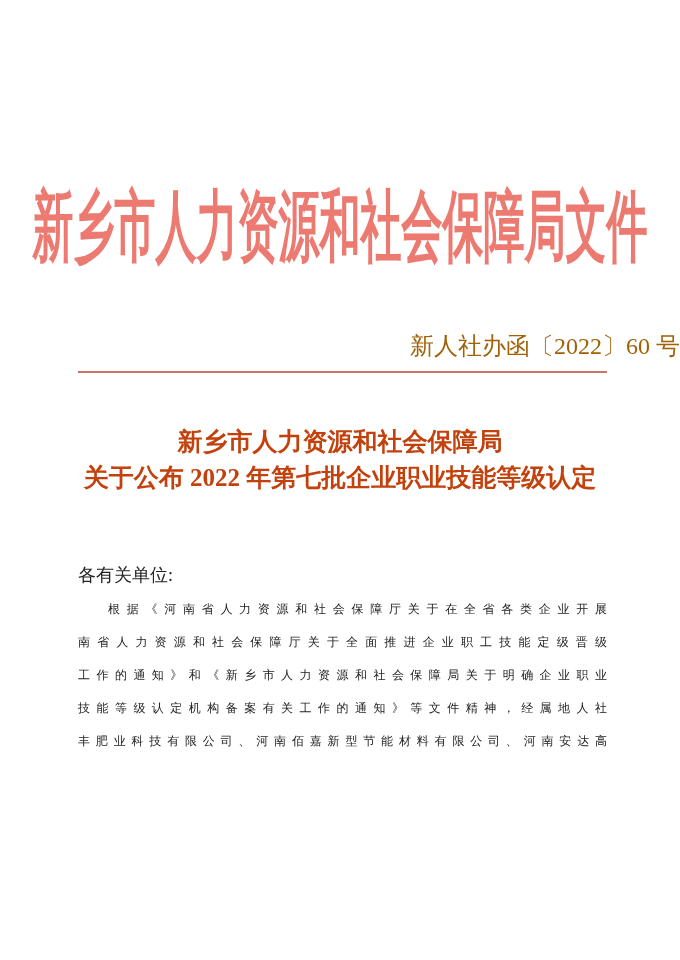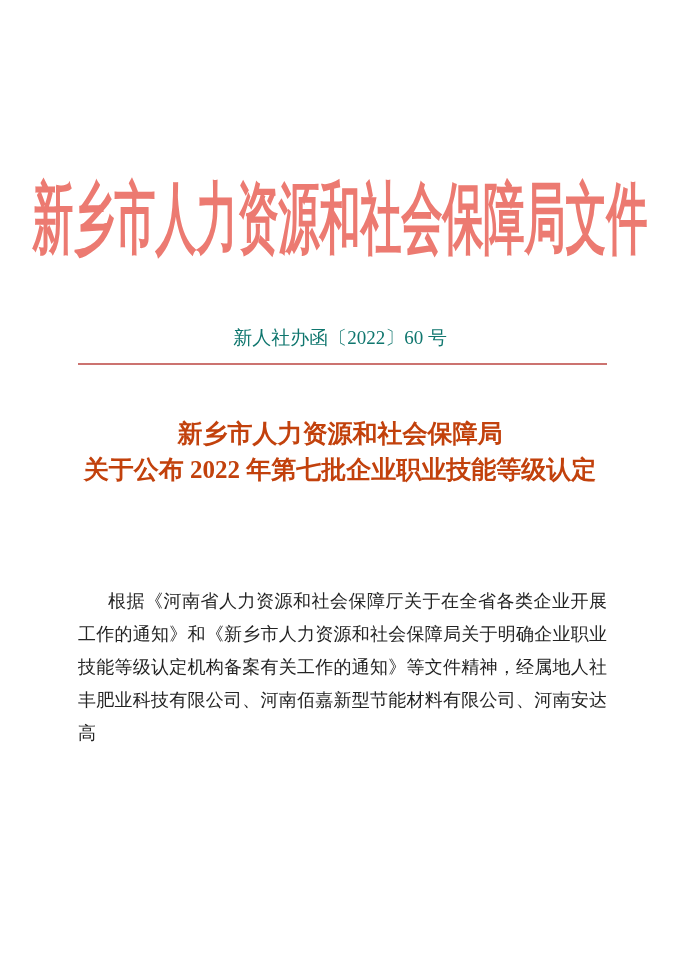--- a/index.html
+++ b/index.html
@@ -4,21 +4,21 @@
 <style>
   html, body {
     margin: 0;
     padding: 0;
     background: #ffffff;
   }
   .page {
     position: relative;
     width: 680px;
     height: 832px;
-    margin: 8px auto;
+    margin: 16px auto;
     background: #ffffff;
     overflow: hidden;
     font-family: "Liberation Serif", serif;
     color: #1e1e1e;
   }
   
   .header-title {
     position: absolute;
     top: 172px;
     left: 0;
@@ -32,24 +32,24 @@
     white-space: nowrap;
     transform: scaleY(1.9);
     transform-origin: 50% 0;
   }
   
   .doc-number {
     position: absolute;
     top: 317px;
     left: 0;
     width: 680px;
-    text-align: center;
-    font-size: 19px;
+    text-align: right;
+    font-size: 24px;
     line-height: 26px;
-    color: #0f766e;
+    color: #a16207;
   }
   
   .red-rule {
     position: absolute;
     top: 355px;
     left: 78px;
     width: 529px;
     height: 2px;
   }
   
@@ -73,21 +73,21 @@
     font-size: 18px;
     line-height: 33px;
     color: #232323;
   }
   
   .paragraph {
     position: absolute;
     top: 577px;
     left: 78px;
     width: 529px;
-    font-size: 18px;
+    font-size: 12px;
     color: #232323;
   }
   .body-line {
     line-height: 33.1px;
     text-align: justify;
     text-align-last: justify;
     height: 33.1px;
     overflow: visible;
   }
   .body-line.indent { text-indent: 30px; }
@@ -113,23 +113,25 @@
 
   <div class="doc-number">新人社办函〔2022〕60 号</div>
 
   <div class="red-rule" style="background: rgb(204, 115, 112);"></div>
 
   <div class="doc-title">
       <div class="title-line">新乡市人力资源和社会保障局</div>
       <div class="title-line">关于公布 2022 年第七批企业职业技能等级认定</div>
     </div>
 
+  <div class="salutation">各有关单位:</div>
 
   <div class="paragraph">
       <div class="body-line indent">根据《河南省人力资源和社会保障厅关于在全省各类企业开展</div>
+      <div class="body-line">南省人力资源和社会保障厅关于全面推进企业职工技能定级晋级</div>
       <div class="body-line">工作的通知》和《新乡市人力资源和社会保障局关于明确企业职业</div>
       <div class="body-line">技能等级认定机构备案有关工作的通知》等文件精神，经属地人社</div>
       <div class="body-line">丰肥业科技有限公司、河南佰嘉新型节能材料有限公司、河南安达高</div>
     </div>
 
   <div class="page-number">— 1 —</div>
 
 </div>
 
 </body></html>

